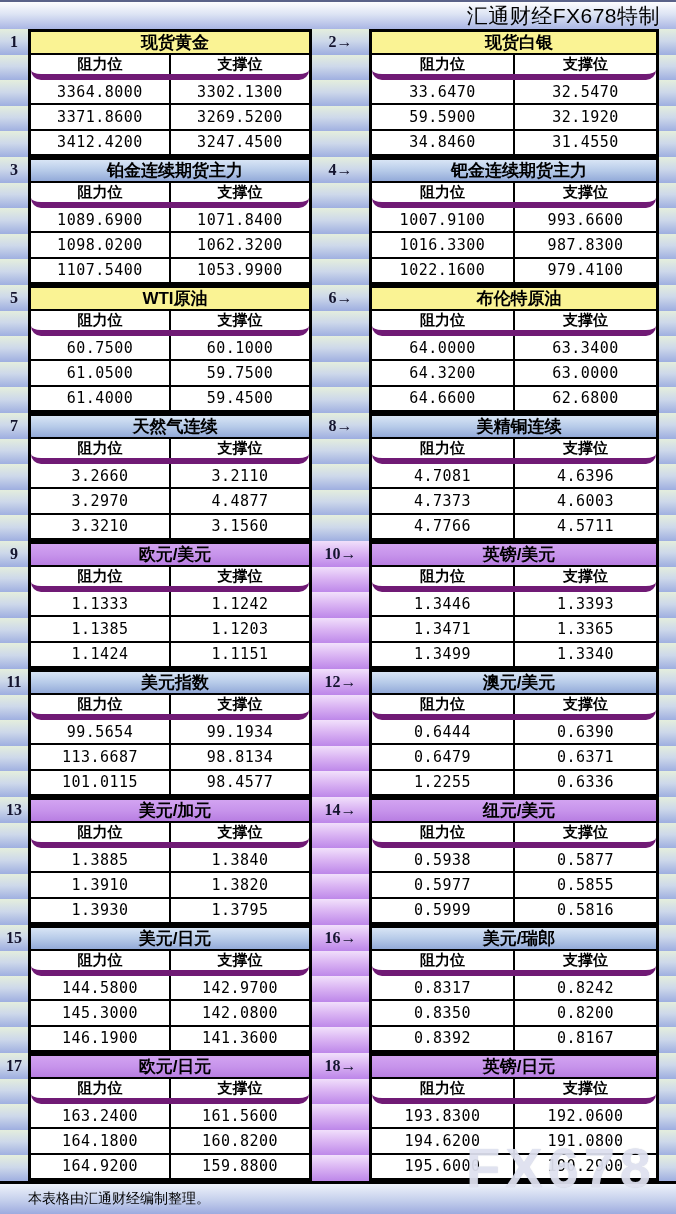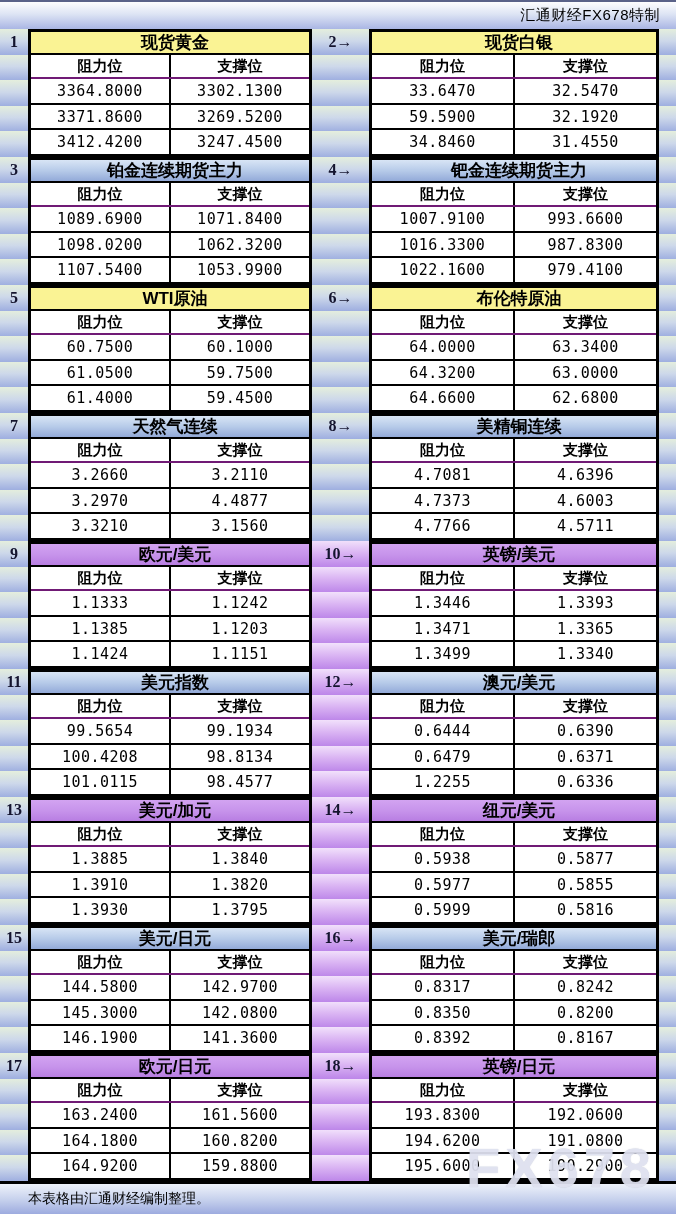--- a/index.html
+++ b/index.html
@@ -8,21 +8,21 @@
     position:relative; width:676px; height:1214px;
     overflow:hidden; background:#c8d2ec;
   }
   
   .topbar {
     height:29px; border-top:2px solid #5a6288;
     background:linear-gradient(to bottom,#fdfdfe 0%,#dde4f4 45%,#aab6e4 100%);
     display:flex; align-items:center; justify-content:flex-end;
     padding-right:16px;
   }
-  .brand { font-size:15px; color:#000; letter-spacing:0.5px; }
+  .brand { font-size:21px; color:#000; letter-spacing:0.5px; }
   
   .content {
     height:1152px;
     background:repeating-linear-gradient(to bottom,
       #e4eedd 0px, #cdd8ea 12px, #9fafe0 25.6px);
   }
   .row-group {
     display:grid; height:128px;
     grid-template-columns:28px 284px 57px 290px 17px;
   }
@@ -42,21 +42,21 @@
     display:flex; flex-direction:column;
   }
   .p-title {
     height:23px; flex:0 0 23px; border-bottom:2px solid #000;
     display:flex; align-items:center; justify-content:center;
     font-weight:bold; font-size:17px; color:#000;padding-left:10px;
   }
   .theme-yellow .p-title { background:#faf394; }
   .theme-blue .p-title { background:linear-gradient(to bottom,#d8e5f5 0%,#b7cbe9 50%,#93aad9 100%); }
   .theme-purple .p-title { background:linear-gradient(to bottom,#d2a3f1 0%,#c794eb 50%,#b87ee2 100%); }
-  .p-head { flex:0 0 24px; display:flex; border-bottom:2px solid #701a75; }
+  .p-head { flex:0 0 24px; display:flex; border-bottom:6px solid #701a75;border-radius:10px; }
   .p-head div {
     flex:1; display:flex; align-items:center; justify-content:center;
     font-weight:bold; font-size:15px; color:#000;
   }
   .p-head div:first-child { border-right:2px solid #000; }
   .p-row { flex:1; display:flex; border-bottom:2px solid #000; }
   .p-row:last-child { border-bottom:none; }
   .p-row div {
     flex:1; display:flex; align-items:center; justify-content:center;
     font-family:"DejaVu Sans Mono", monospace; font-size:15px; color:#000;
@@ -353,21 +353,21 @@
     <div class="p-title">美元指数</div>
     <div class="p-head">
       <div>阻力位</div>
       <div>支撑位</div>
     </div>
     <div class="p-row">
       <div>99.5654</div>
       <div>99.1934</div>
     </div>
     <div class="p-row">
-      <div>100.4208</div>
+      <div>113.6687</div>
       <div>98.8134</div>
     </div>
     <div class="p-row">
       <div>101.0115</div>
       <div>98.4577</div>
     </div>
   </div>
 </div>
         <div class="gutter-cell gutter-purple">
           <div class="badge">12→</div>

